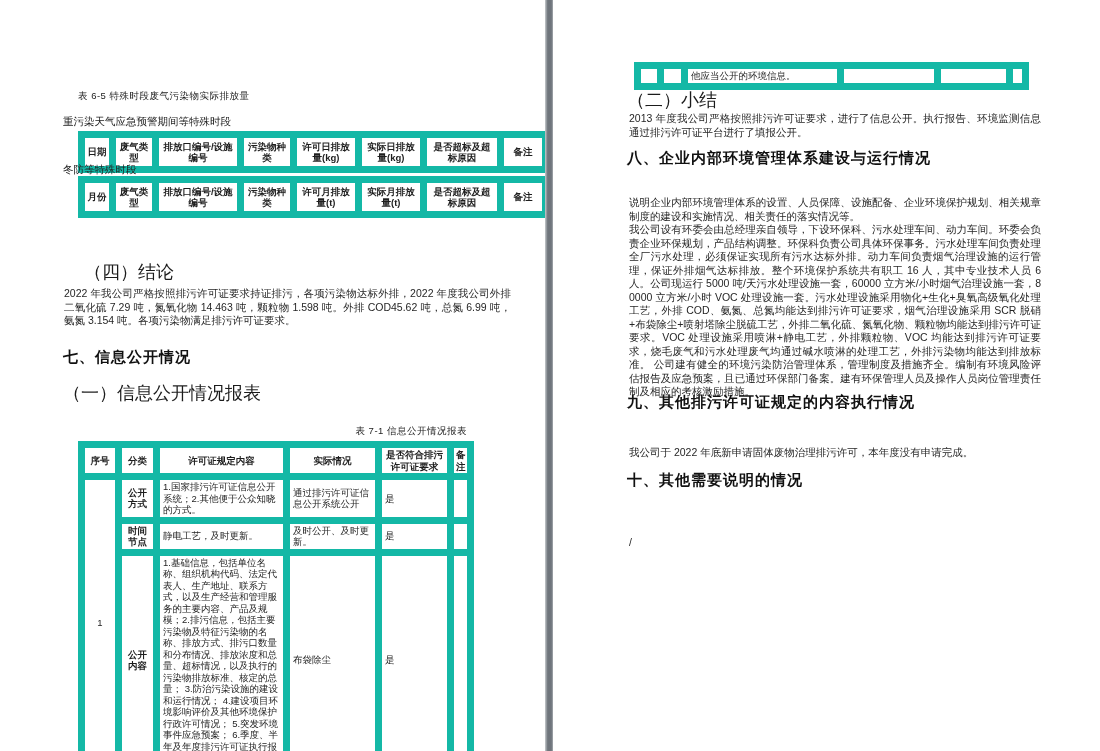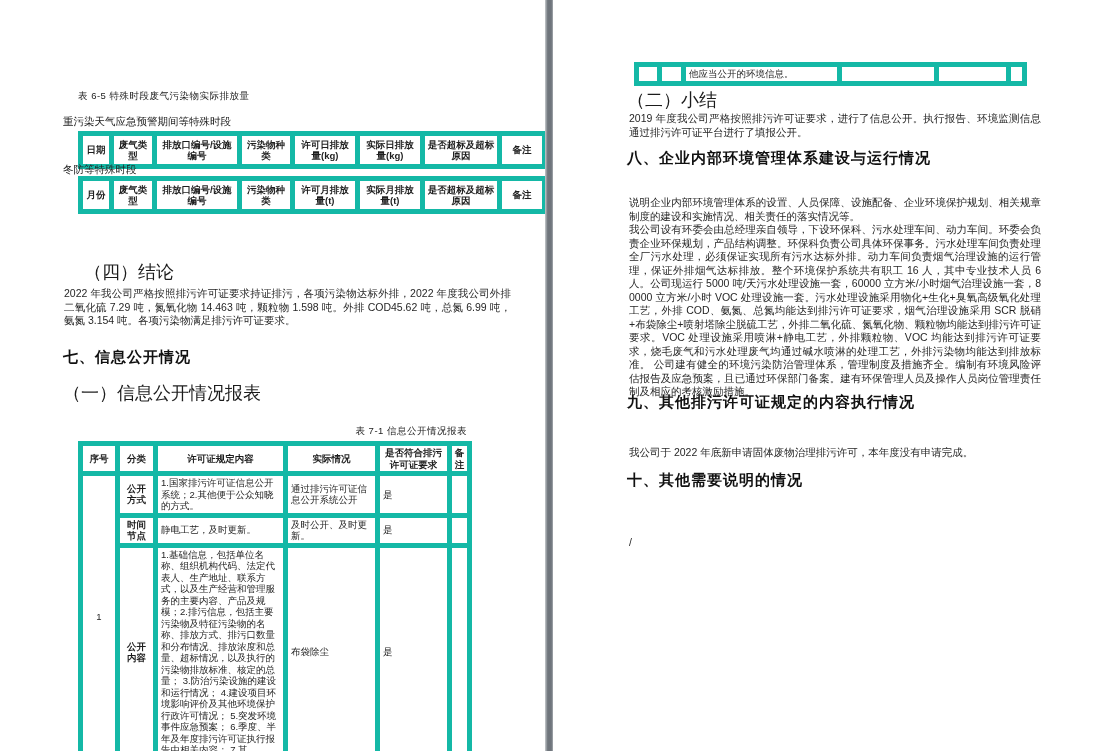--- a/index.html
+++ b/index.html
@@ -23,21 +23,21 @@
   .caption{font-size:9.5px;color:#222;letter-spacing:.5px;}
   .small-label{font-size:10.5px;color:#222;}
   .para{font-size:10.5px;line-height:13.5px;color:#262626;text-align:justify;}
   .para p{margin:0;}
   .sub-head{font-size:18px;color:#1b1b1b;}
   .big-head{font-size:15px;font-weight:bold;color:#111;letter-spacing:1px;}
 
   
   table{border-collapse:collapse;table-layout:fixed;}
   th,td{
-    border:5px solid #14b8a6;
+    border:7px solid #14b8a6;
     font-size:9.5px;line-height:11.5px;
     padding:1px 3px;word-break:break-all;
     color:#1e1e1e;vertical-align:middle;
   }
   th{font-weight:bold;text-align:center;padding:1px 2px;}
   td.center{text-align:center;}
   td.cat{font-weight:bold;text-align:center;}
   td.lft{text-align:left;}
   .hdr-table th{height:26px;}
 </style>
@@ -178,21 +178,21 @@
         <td class="lft">他应当公开的环境信息。</td>
         <td></td>
         <td></td>
         <td></td>
       </tr>
     </tbody>
       </table>
 
     <div class="blk sub-head" style="left:74px;top:88px;width:200px;">（二）小结</div>
 
-    <div class="blk para" style="left:76px;top:112px;width:412px;">2019 年度我公司严格按照排污许可证要求，进行了信息公开。执行报告、环境监测信息通过排污许可证平台进行了填报公开。</div>
+    <div class="blk para" style="left:76px;top:112px;width:412px;">2013 年度我公司严格按照排污许可证要求，进行了信息公开。执行报告、环境监测信息通过排污许可证平台进行了填报公开。</div>
 
     <div class="blk big-head" style="left:74px;top:149px;width:420px;">八、企业内部环境管理体系建设与运行情况</div>
 
     <div class="blk para" style="left:76px;top:196px;width:412px;">
       <p>说明企业内部环境管理体系的设置、人员保障、设施配备、企业环境保护规划、相关规章制度的建设和实施情况、相关责任的落实情况等。</p>
       <p>我公司设有环委会由总经理亲自领导，下设环保科、污水处理车间、动力车间。环委会负责企业环保规划，产品结构调整。环保科负责公司具体环保事务。污水处理车间负责处理全厂污水处理，必须保证实现所有污水达标外排。动力车间负责烟气治理设施的运行管理，保证外排烟气达标排放。整个环境保护系统共有职工 16 人，其中专业技术人员 6 人。公司现运行 5000 吨/天污水处理设施一套，60000 立方米/小时烟气治理设施一套，80000 立方米/小时 VOC 处理设施一套。污水处理设施采用物化+生化+臭氧高级氧化处理工艺，外排 COD、氨氮、总氮均能达到排污许可证要求，烟气治理设施采用 SCR 脱硝+布袋除尘+喷射塔除尘脱硫工艺，外排二氧化硫、氮氧化物、颗粒物均能达到排污许可证要求。VOC 处理设施采用喷淋+静电工艺，外排颗粒物、VOC 均能达到排污许可证要求，烧毛废气和污水处理废气均通过碱水喷淋的处理工艺，外排污染物均能达到排放标准。 公司建有健全的环境污染防治管理体系，管理制度及措施齐全。编制有环境风险评估报告及应急预案，且已通过环保部门备案。建有环保管理人员及操作人员岗位管理责任制及相应的考核激励措施。</p>
     </div>
 
     <div class="blk big-head" style="left:74px;top:393px;width:420px;">九、其他排污许可证规定的内容执行情况</div>
 

